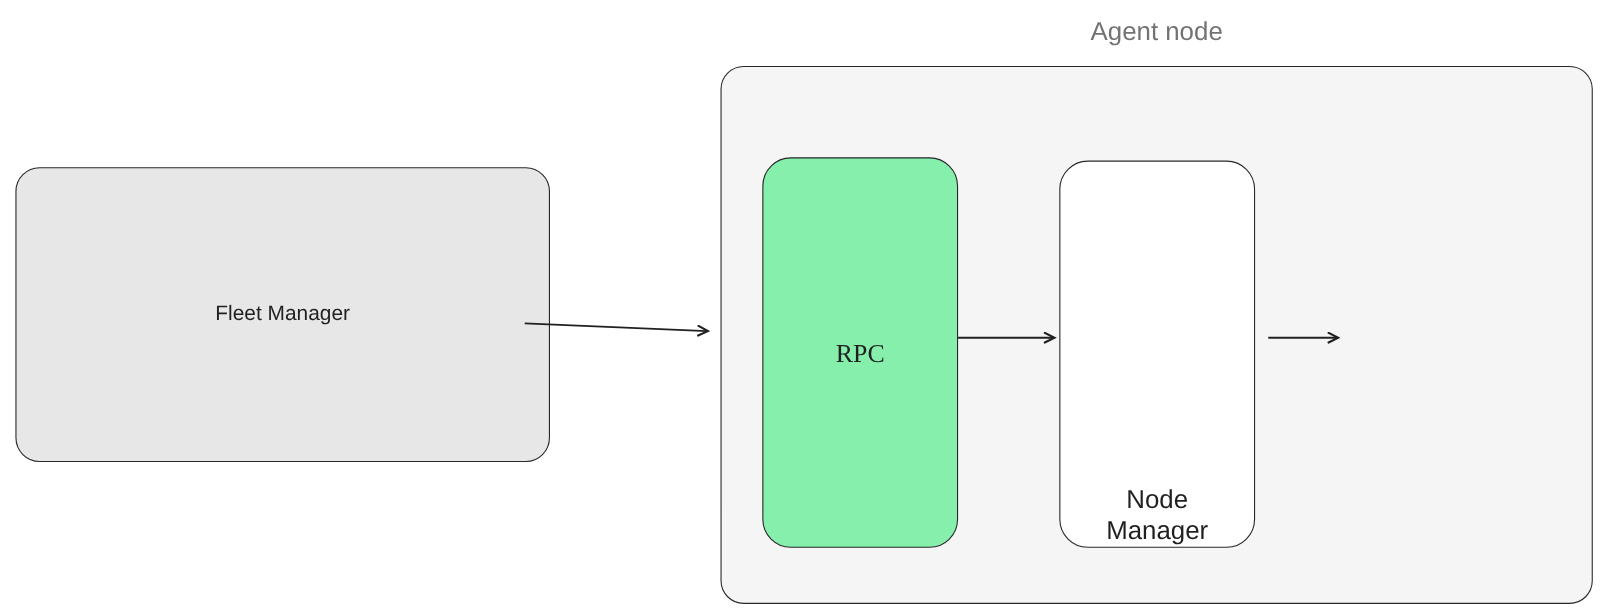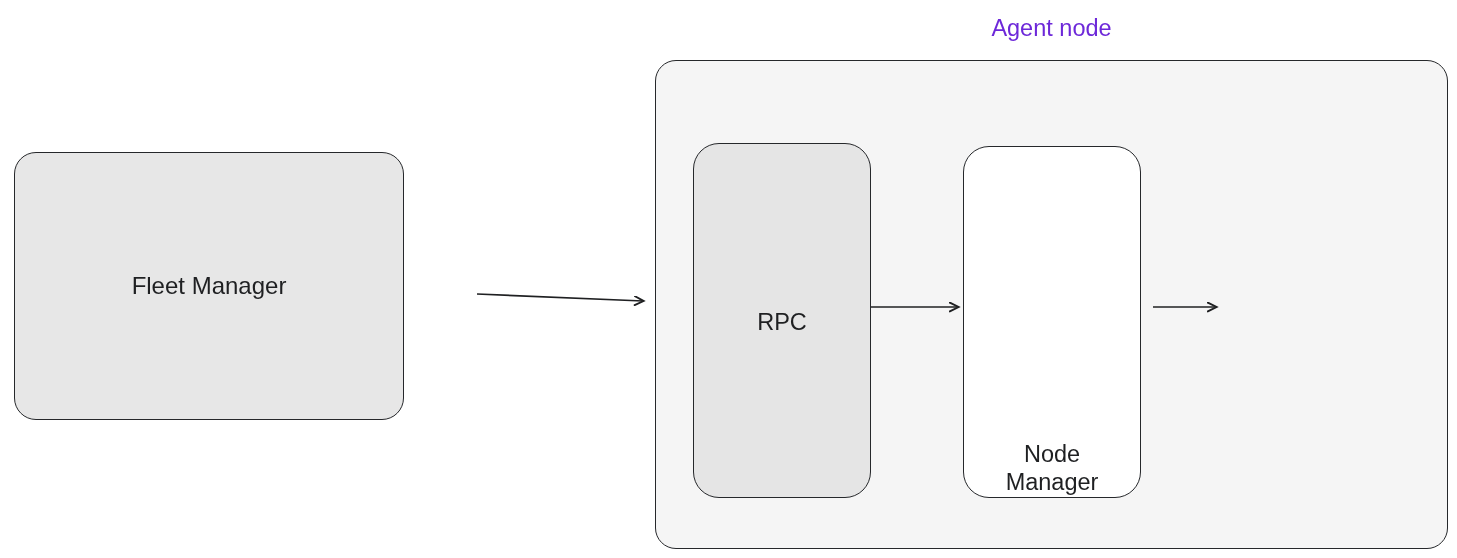--- a/index.html
+++ b/index.html
@@ -30,61 +30,62 @@
   .node-label {
     display: block;
     white-space: pre-line;
     line-height: 1.22;
   }
 
   
   #fleet-manager {
     left: 14px;
     top: 152px;
-    width: 390px;
+    width: 486px;
     height: 268px;
     background: #e7e7e7;
     border: 1.6px solid #26282b;
     border-radius: 22px;
-    font-size: 24px;
+    font-size: 19px;
   }
 
   
   #agent-node-container {
     left: 655px;
     top: 60px;
     width: 793px;
     height: 489px;
     background: #f5f5f5;
     border: 1.6px solid #26282b;
     border-radius: 21px;
   }
   #agent-node-title {
     position: absolute;
     left: 655px;
     top: 14px;
     width: 793px;
     text-align: center;
     font-size: 23.5px;
-    color: #6d28d9;
+    color: #737373;
     line-height: 1.2;
   }
 
   
   #rpc-node {
     left: 693px;
     top: 143px;
     width: 178px;
     height: 355px;
-    background: #e5e5e5;
+    background: #86efac;
     border: 1.6px solid #26282b;
     border-radius: 26px;
     font-size: 23.5px;
     align-items: flex-start;
     padding-top: 164px;
+    font-family: Liberation Serif, serif;
   }
 
   
   #node-manager-node {
     left: 963px;
     top: 146px;
     width: 178px;
     height: 352px;
     background: #ffffff;
     border: 1.6px solid #26282b;

